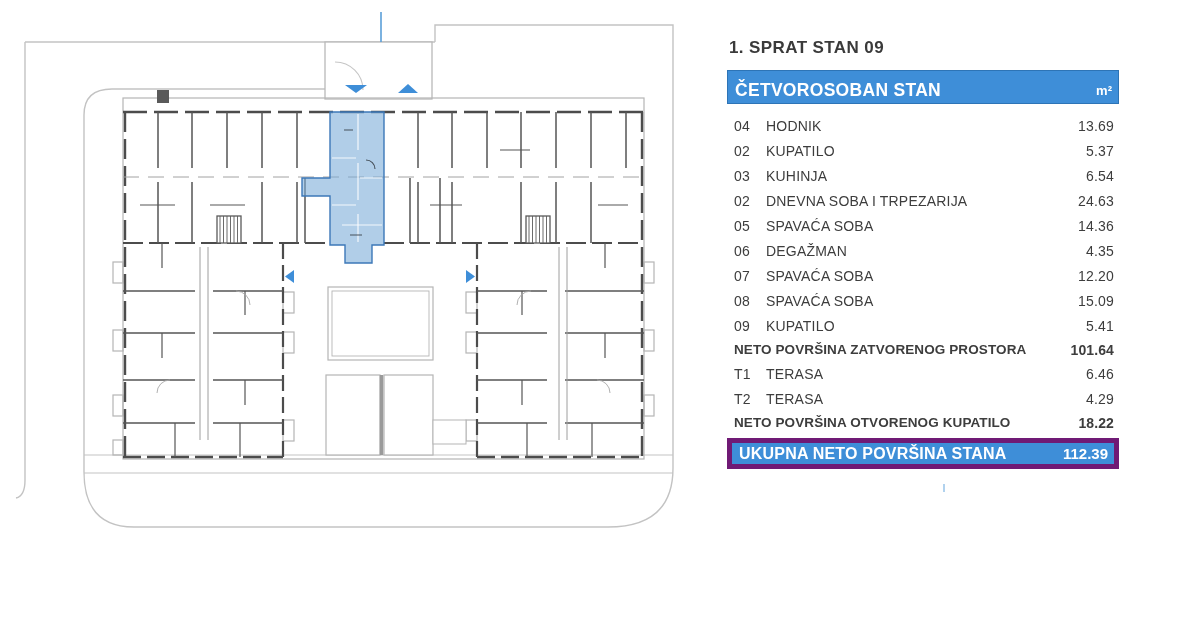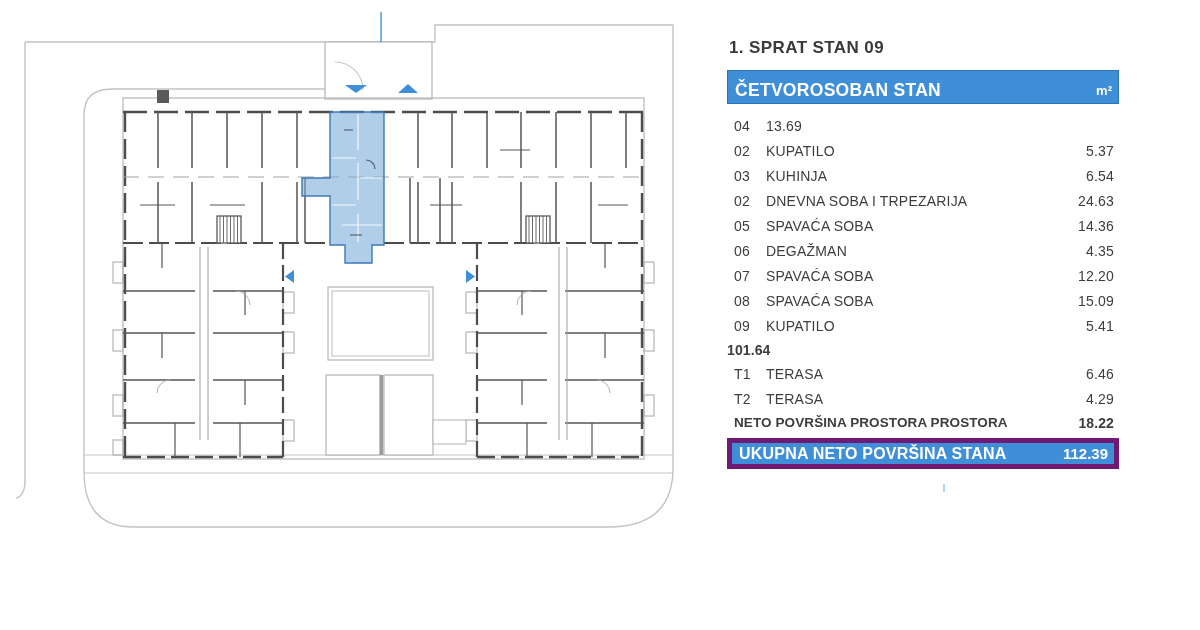--- a/index.html
+++ b/index.html
@@ -166,20 +166,21 @@
 
     <div class="head-bar">
       <span class="hb-label">ČETVOROSOBAN STAN</span>
       <span class="hb-unit">m²</span>
     </div>
 
     <div class="rows">
 
     <div class="row row--room">
           <span class="num">04</span>
+          <span class="label">HODNIK</span>
           <span class="value">13.69</span>
         </div>
         <div class="row row--room">
           <span class="num">02</span>
           <span class="label">KUPATILO</span>
           <span class="value">5.37</span>
         </div>
         <div class="row row--room">
           <span class="num">03</span>
           <span class="label">KUHINJA</span>
@@ -210,35 +211,36 @@
           <span class="label">SPAVAĆA SOBA</span>
           <span class="value">15.09</span>
         </div>
         <div class="row row--room">
           <span class="num">09</span>
           <span class="label">KUPATILO</span>
           <span class="value">5.41</span>
         </div>
         <div class="row row--summary">
 
+          <span class="label">NETO POVRŠINA ZATVORENOG PROSTORA</span>
           <span class="value">101.64</span>
         </div>
         <div class="row row--room">
           <span class="num">T1</span>
           <span class="label">TERASA</span>
           <span class="value">6.46</span>
         </div>
         <div class="row row--room">
           <span class="num">T2</span>
           <span class="label">TERASA</span>
           <span class="value">4.29</span>
         </div>
         <div class="row row--summary">
 
-          <span class="label">NETO POVRŠINA PROSTORA PROSTORA</span>
+          <span class="label">NETO POVRŠINA OTVORENOG KUPATILO</span>
           <span class="value">18.22</span>
         </div>
       </div>
 
     <div class="total-bar">
       <span class="tb-label">UKUPNA NETO POVRŠINA STANA</span>
       <span class="tb-value">112.39</span>
     </div>
 
     <div class="artifact-tick"></div>

